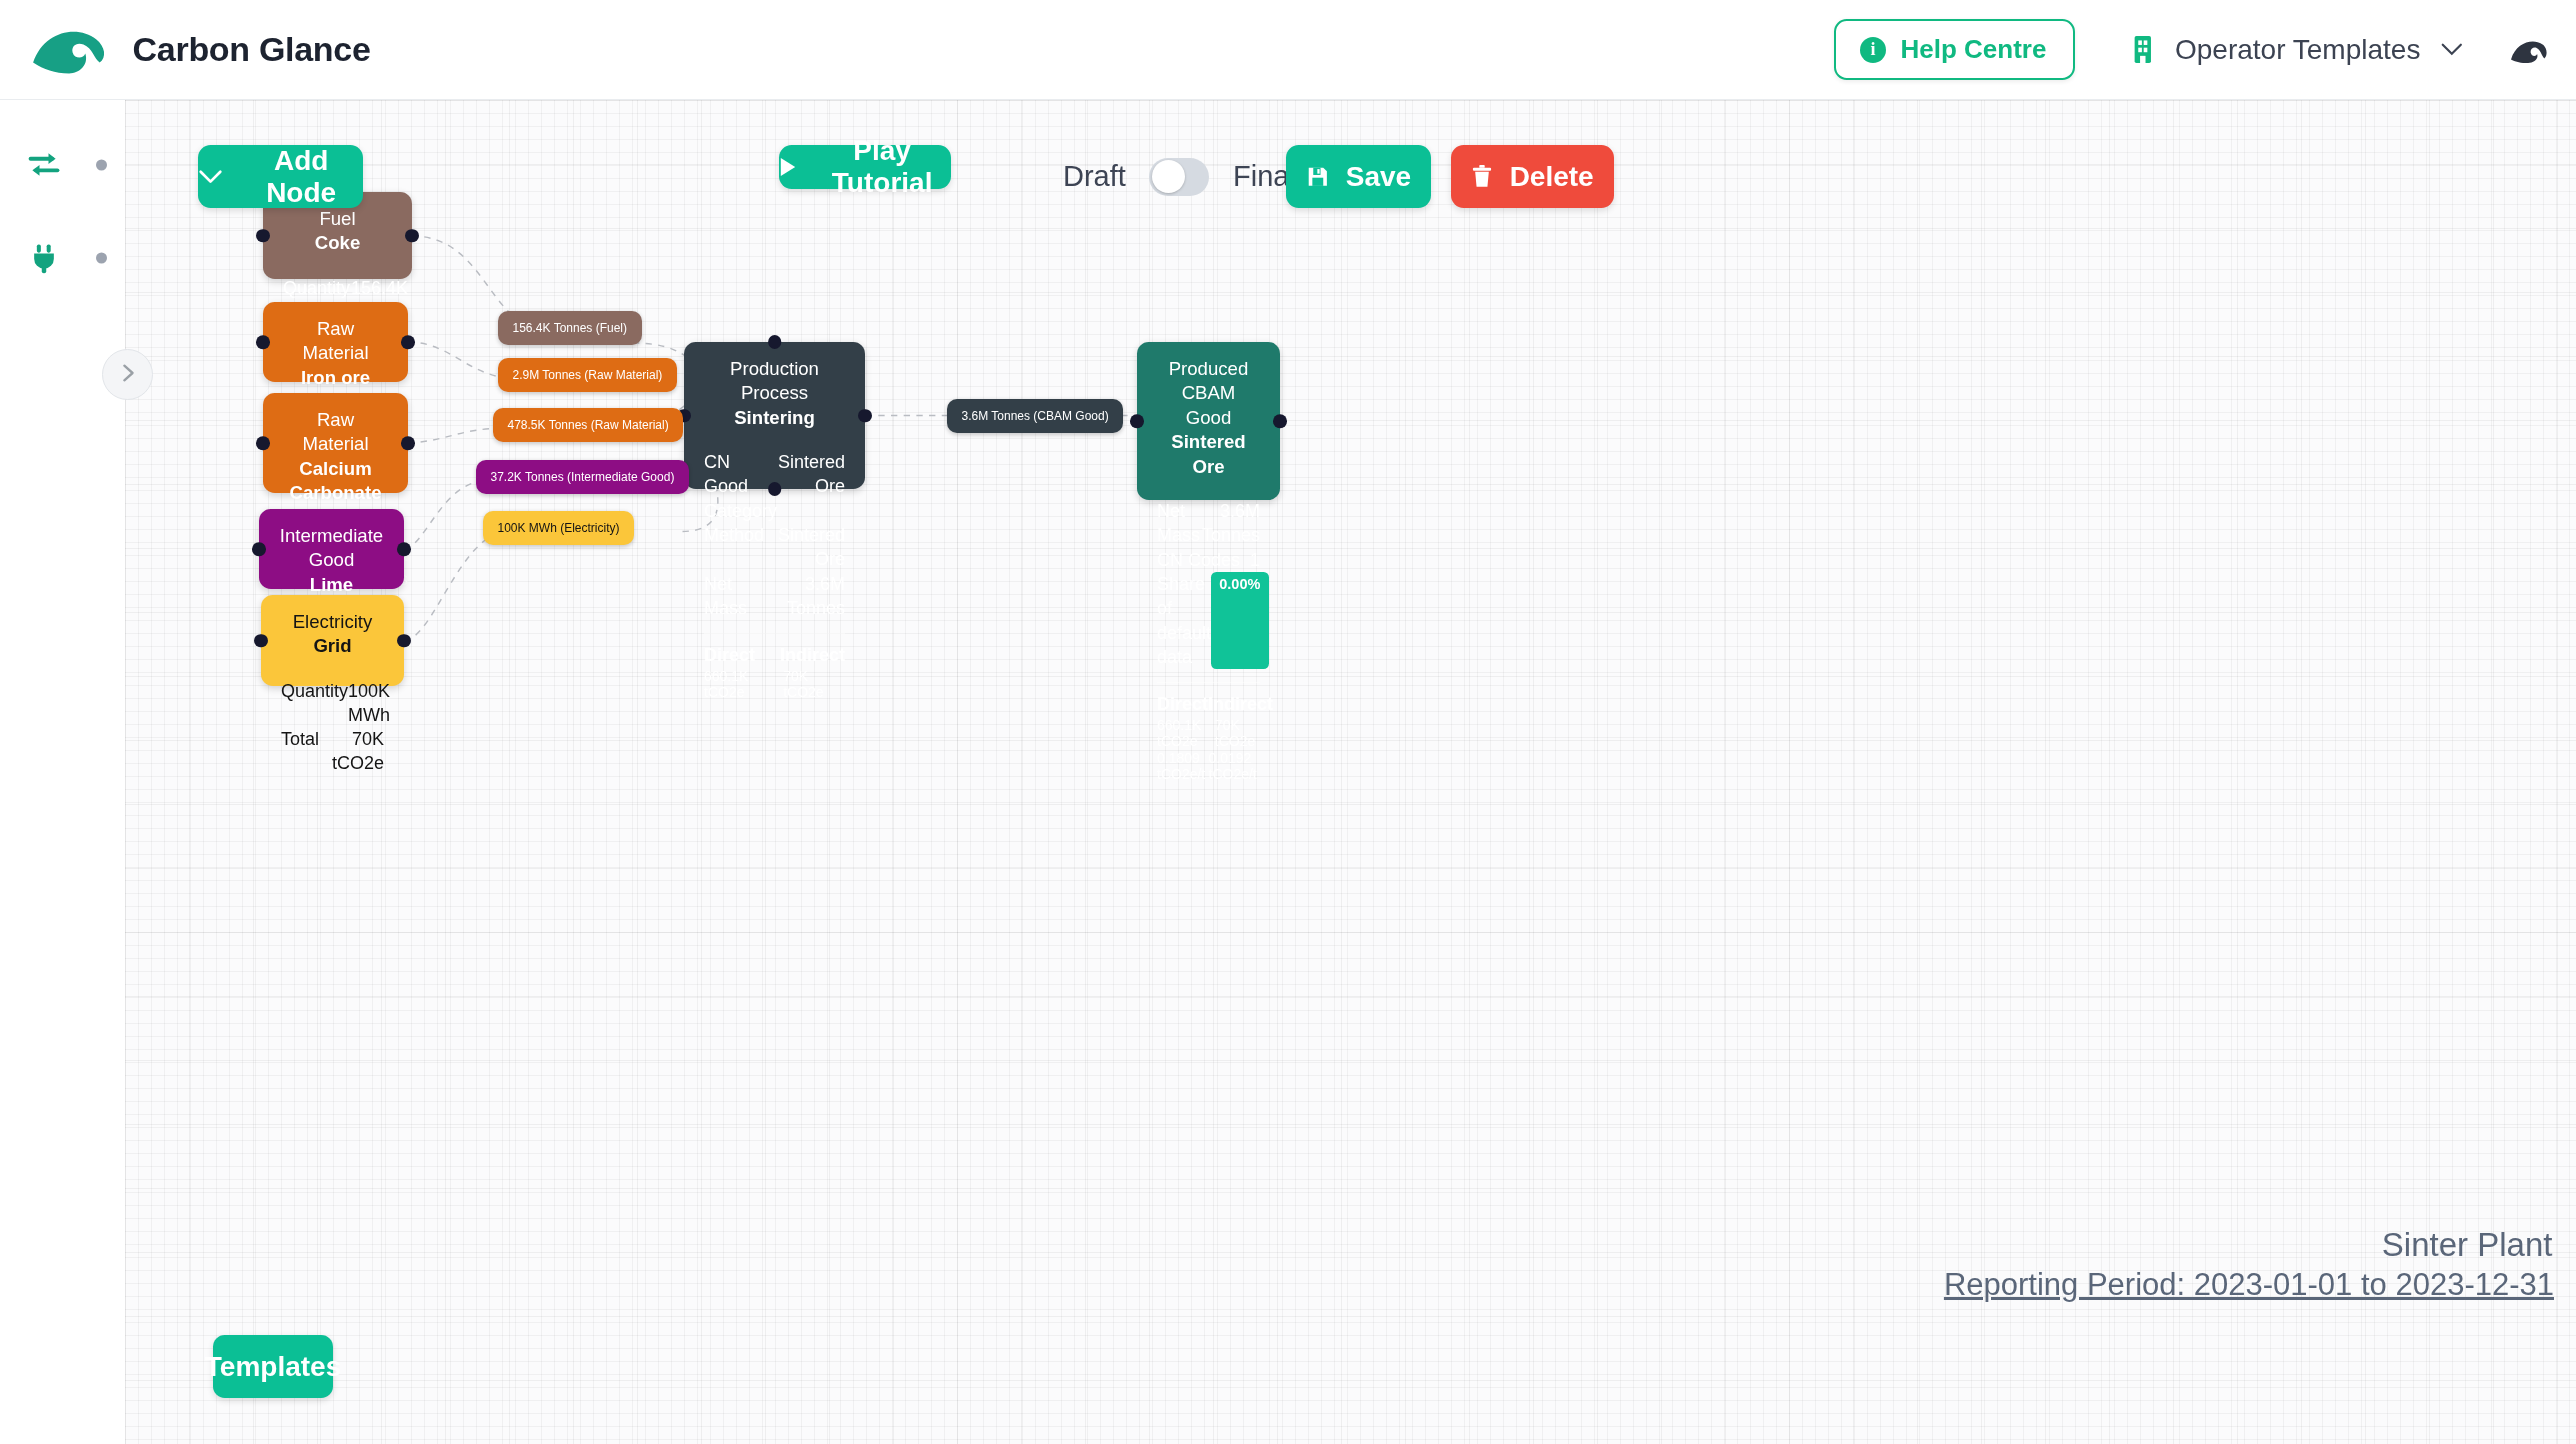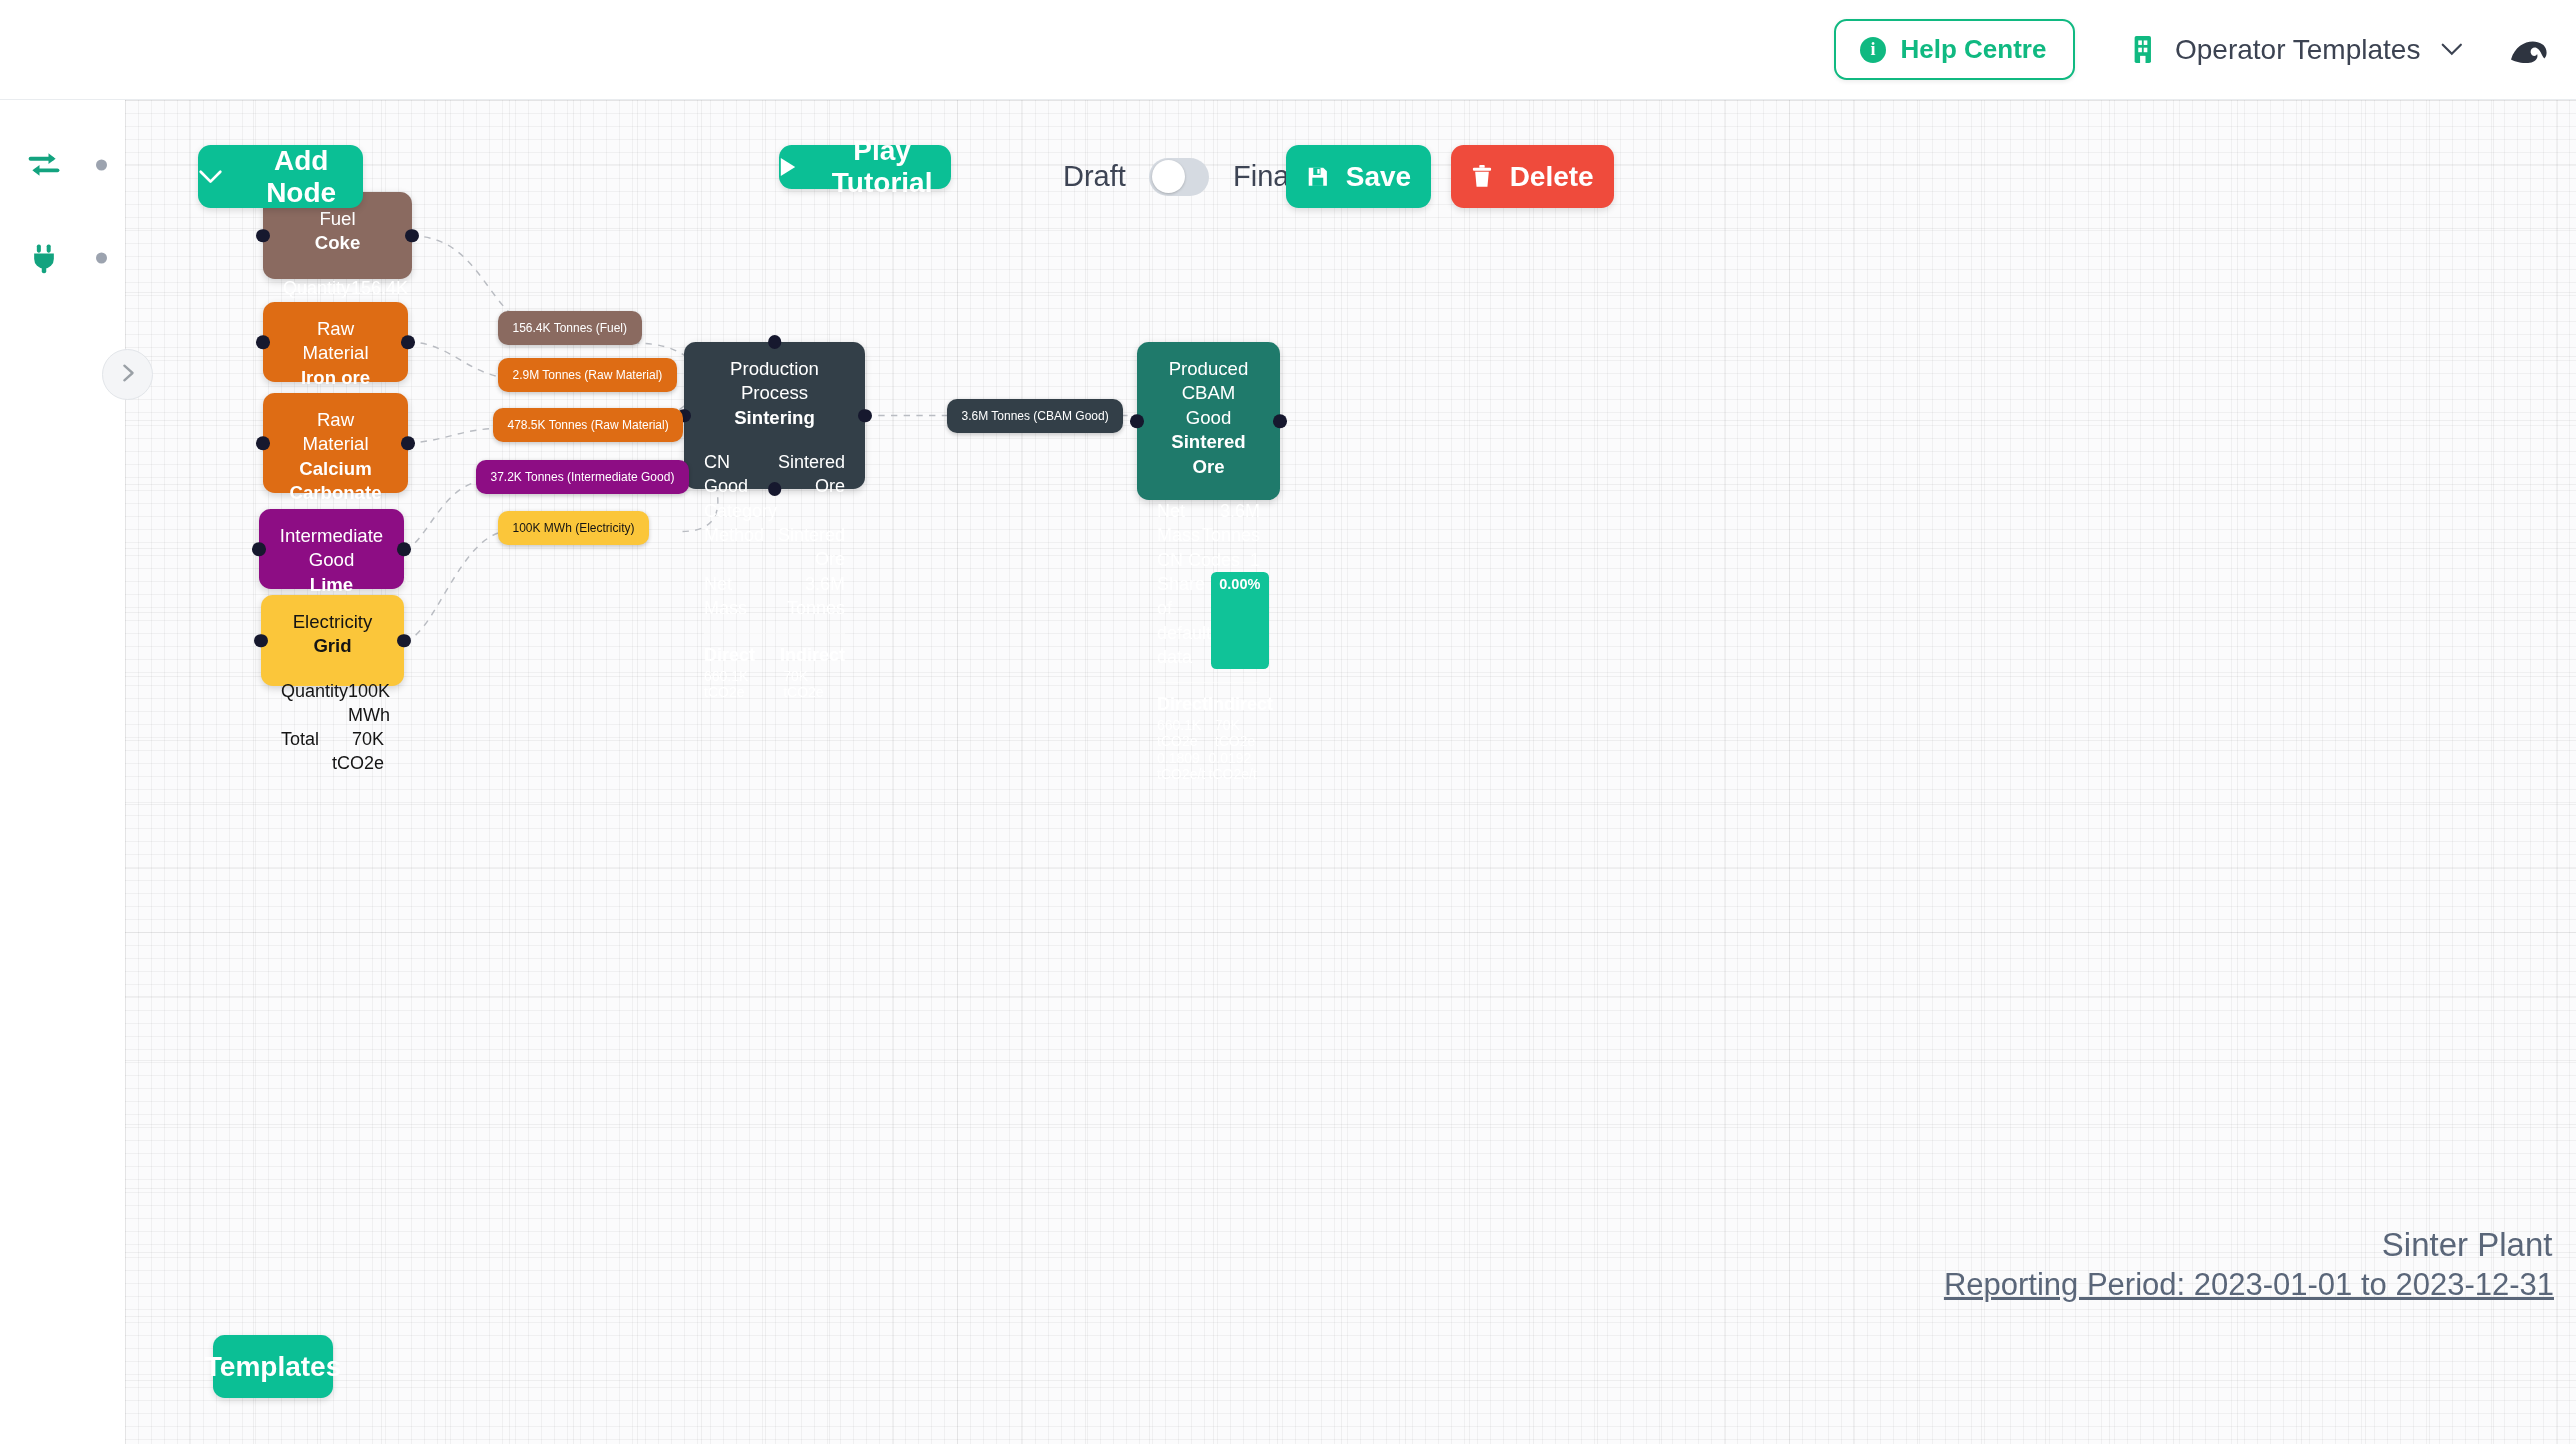--- a/index.html
+++ b/index.html
@@ -179,38 +179,48 @@
     font-size: 12px; line-height: 1;
     padding: 11px 14.5px;
     white-space: nowrap;
     box-shadow: 0 1.8px 4.5px rgba(0,0,0,0.2);
     cursor: pointer;
   }
   #el-fuel  { left:373px; top:211px; background:#8a6a60; }
   #el-rm1   { left:373px; top:258px; background:#de6c14; }
   #el-rm2   { left:368px; top:308px; background:#de6c14; }
   #el-ig    { left:351px; top:360px; background:#8d0d84; }
-  #el-elec  { left:373px; top:411px; background:#fbc63a; color:#141414; }
+  #el-elec  { left:358px; top:411px; background:#fbc63a; color:#141414; }
   #el-cbam  { left:822px; top:299px; background:#333f48; }
 
   
   .plant-title {
     position: absolute; right: 23.6px; top: 1126px;
     font-size: 33px; color: #5a6679; z-index: 18;
   }
   .report-period {
     position: absolute; right: 22px; top: 1167px;
     font-size: 31px; color: #5a6679; text-decoration: underline;
     z-index: 18; cursor: pointer;
   }
 </style>
 </head>
 <body>
 
 <div class="header">
+  <div class="brand">
+    <span>
+      <svg class="brand-logo" viewBox="0 0 86 60">
+        <path d="M2 44 C14 8 52 2 72 18 C82 26 84 38 76 44 C70 40 68 28 58 24
+                 C50 21 44 26 46 33 C48 40 58 40 60 34 C64 46 54 56 42 56
+                 C26 56 14 52 2 44 Z" fill="#17a085"></path>
+      </svg>
+    </span>
+    <span class="brand-title">Carbon Glance</span>
+  </div>
 
   <div class="header-right">
     <div class="help-btn">
       <span class="info-icon">i</span>
       <span>Help Centre</span>
     </div>
 
     <div class="operator-block">
       <span>
         <svg class="bldg-icon" viewBox="0 0 26 34">

